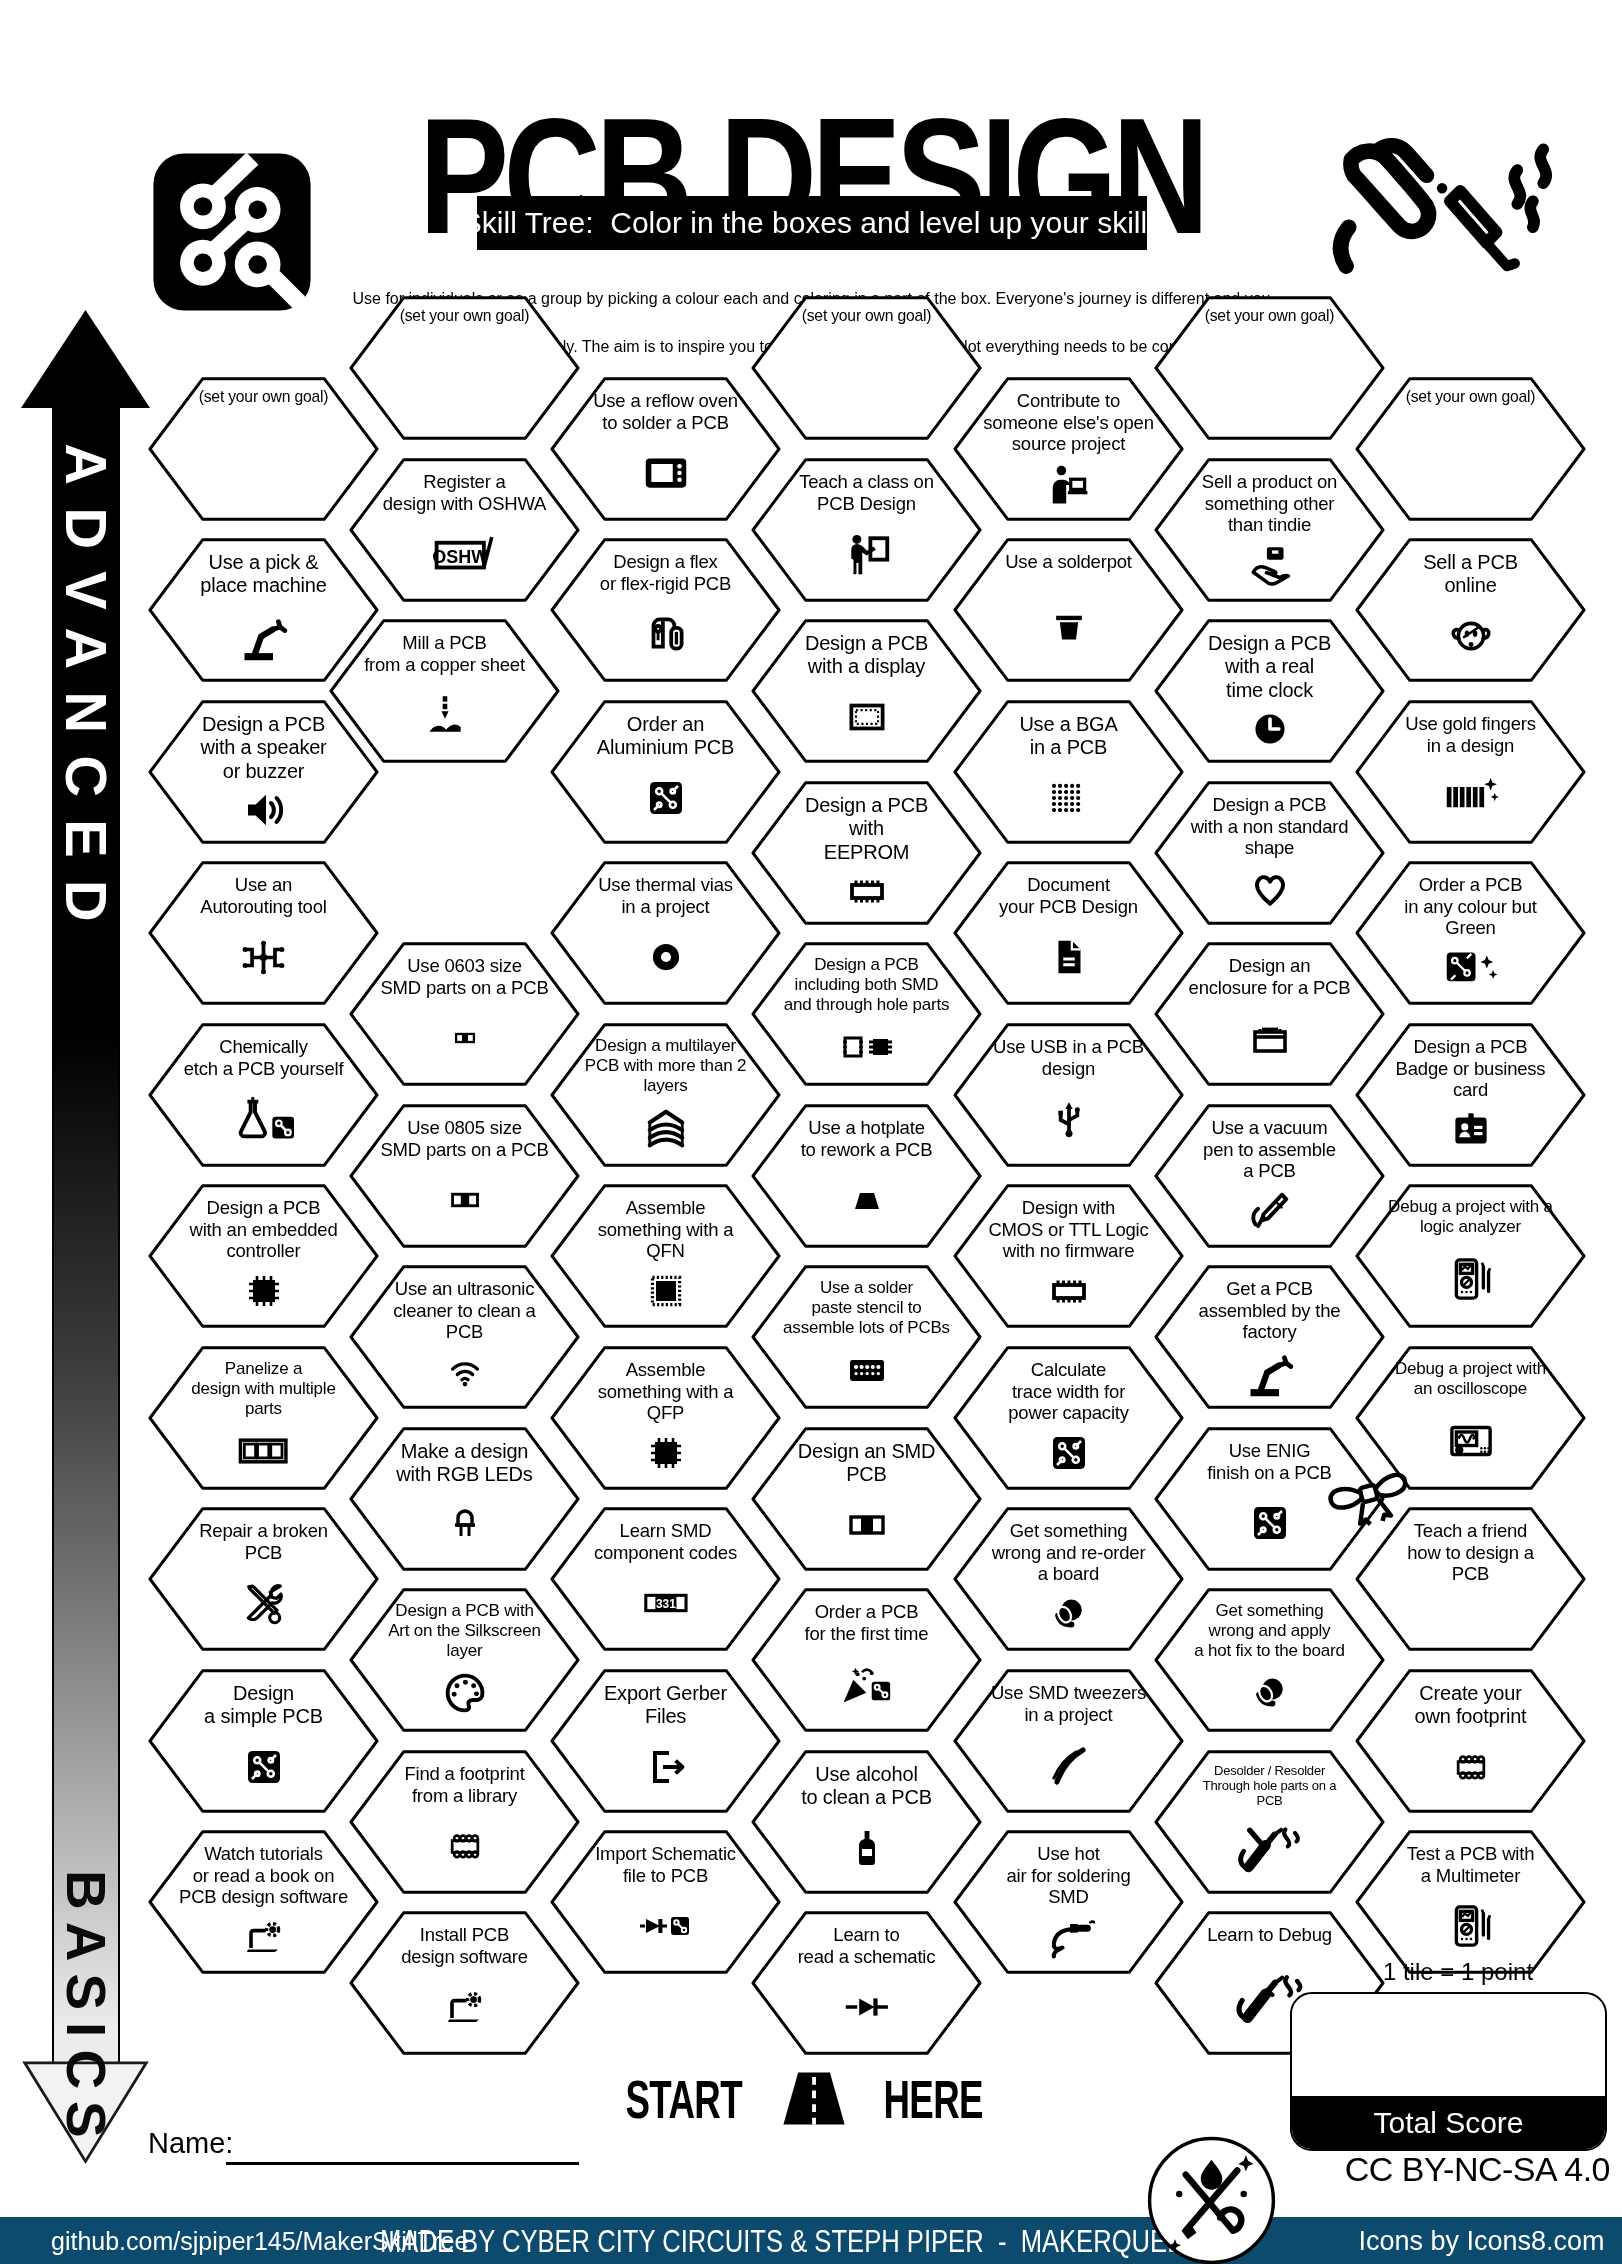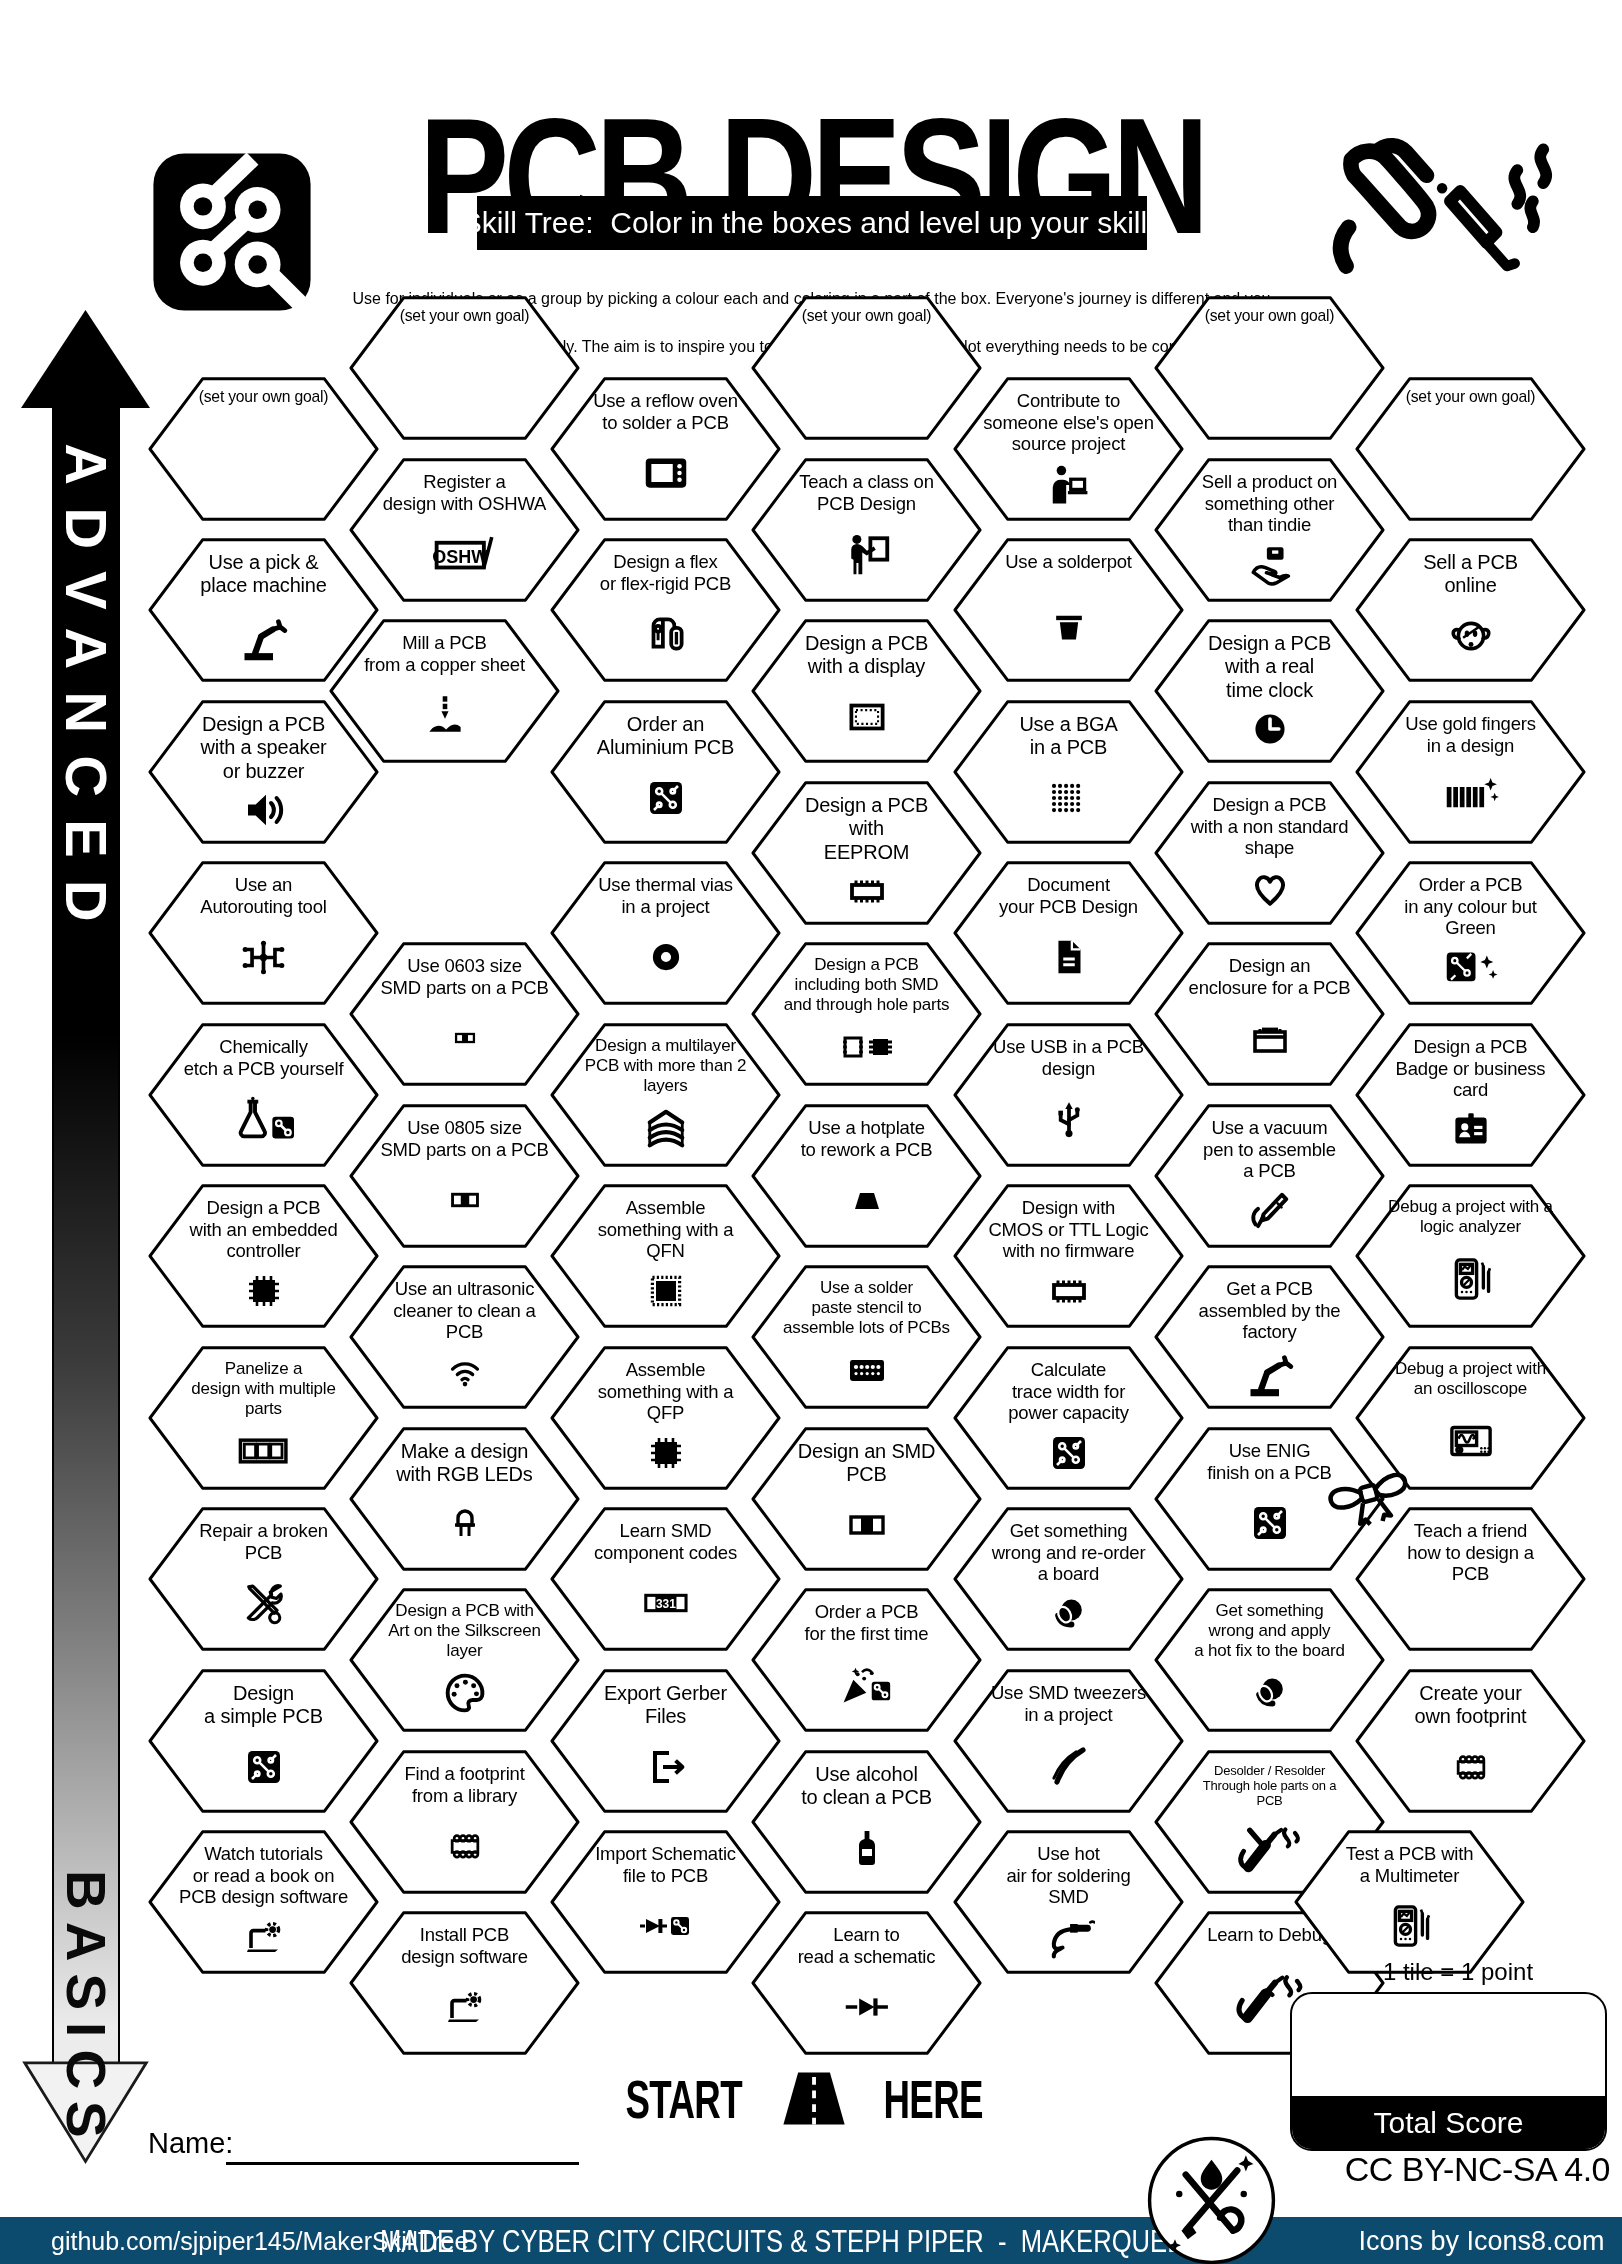--- a/index.html
+++ b/index.html
@@ -1358,21 +1358,21 @@
               <circle cx="14.2" cy="7.9" r="1.5"></circle>
               <circle cx="17.5" cy="7.9" r="1.5"></circle>
               <circle cx="7.6" cy="16.6" r="1.5"></circle>
               <circle cx="10.9" cy="16.6" r="1.5"></circle>
               <circle cx="14.2" cy="16.6" r="1.5"></circle>
               <circle cx="17.5" cy="16.6" r="1.5"></circle>
             </svg>
           </div>
         </div>
       </div>
-      <div class="hex" style="left: 1293px; top: 1830px;">
+      <div class="hex" style="left: 1354px; top: 1830px;">
         <svg class="hexbg" width="233" height="144" viewBox="0 0 252 156">
           <polygon points="60,2 192,2 249,78 192,154 60,154 3,78" fill="#fff" stroke="#000" stroke-width="3.2" stroke-linejoin="round"></polygon>
         </svg>
         <div class="hex-content">
           <div class="hex-label" style="font-size:18.5px">Test a PCB with
 a Multimeter</div>
           <div class="hex-icon" style="--ih:54px">
             <svg viewBox="0 0 24 24" fill="none" stroke="#000" stroke-width="1.5">
               <rect x="5.5" y="3.5" width="9" height="17" rx="1.5"></rect>
               <rect x="7.3" y="5.5" width="5.4" height="4"></rect>

